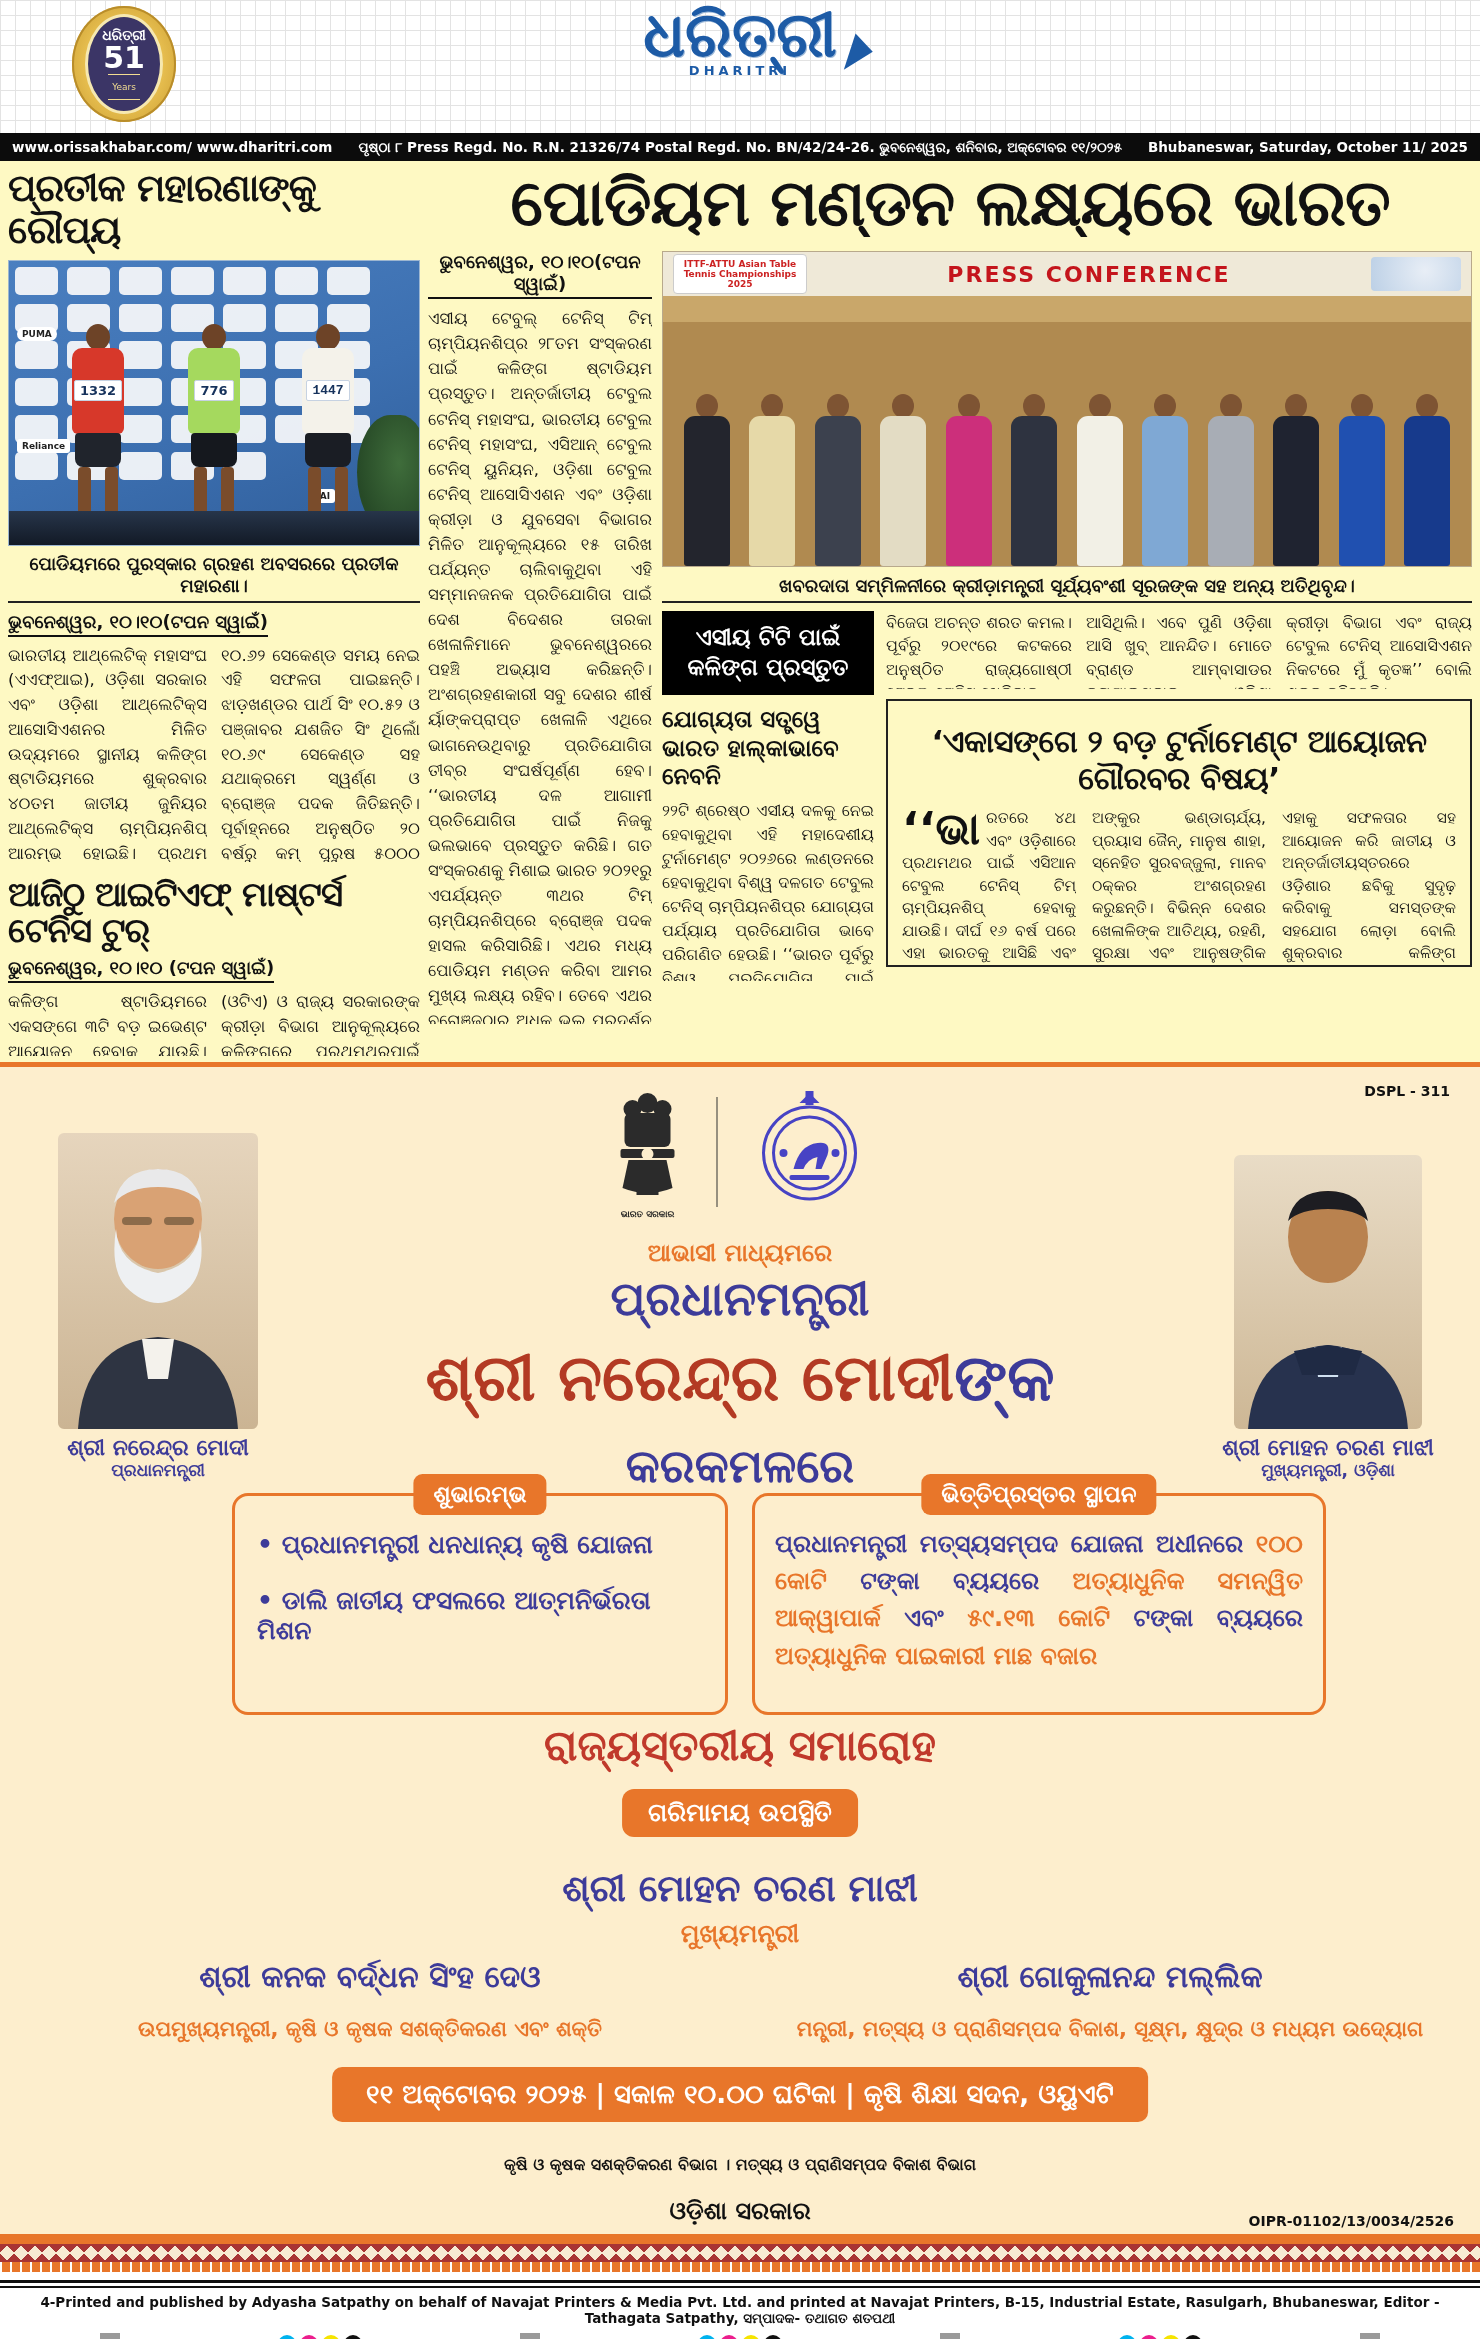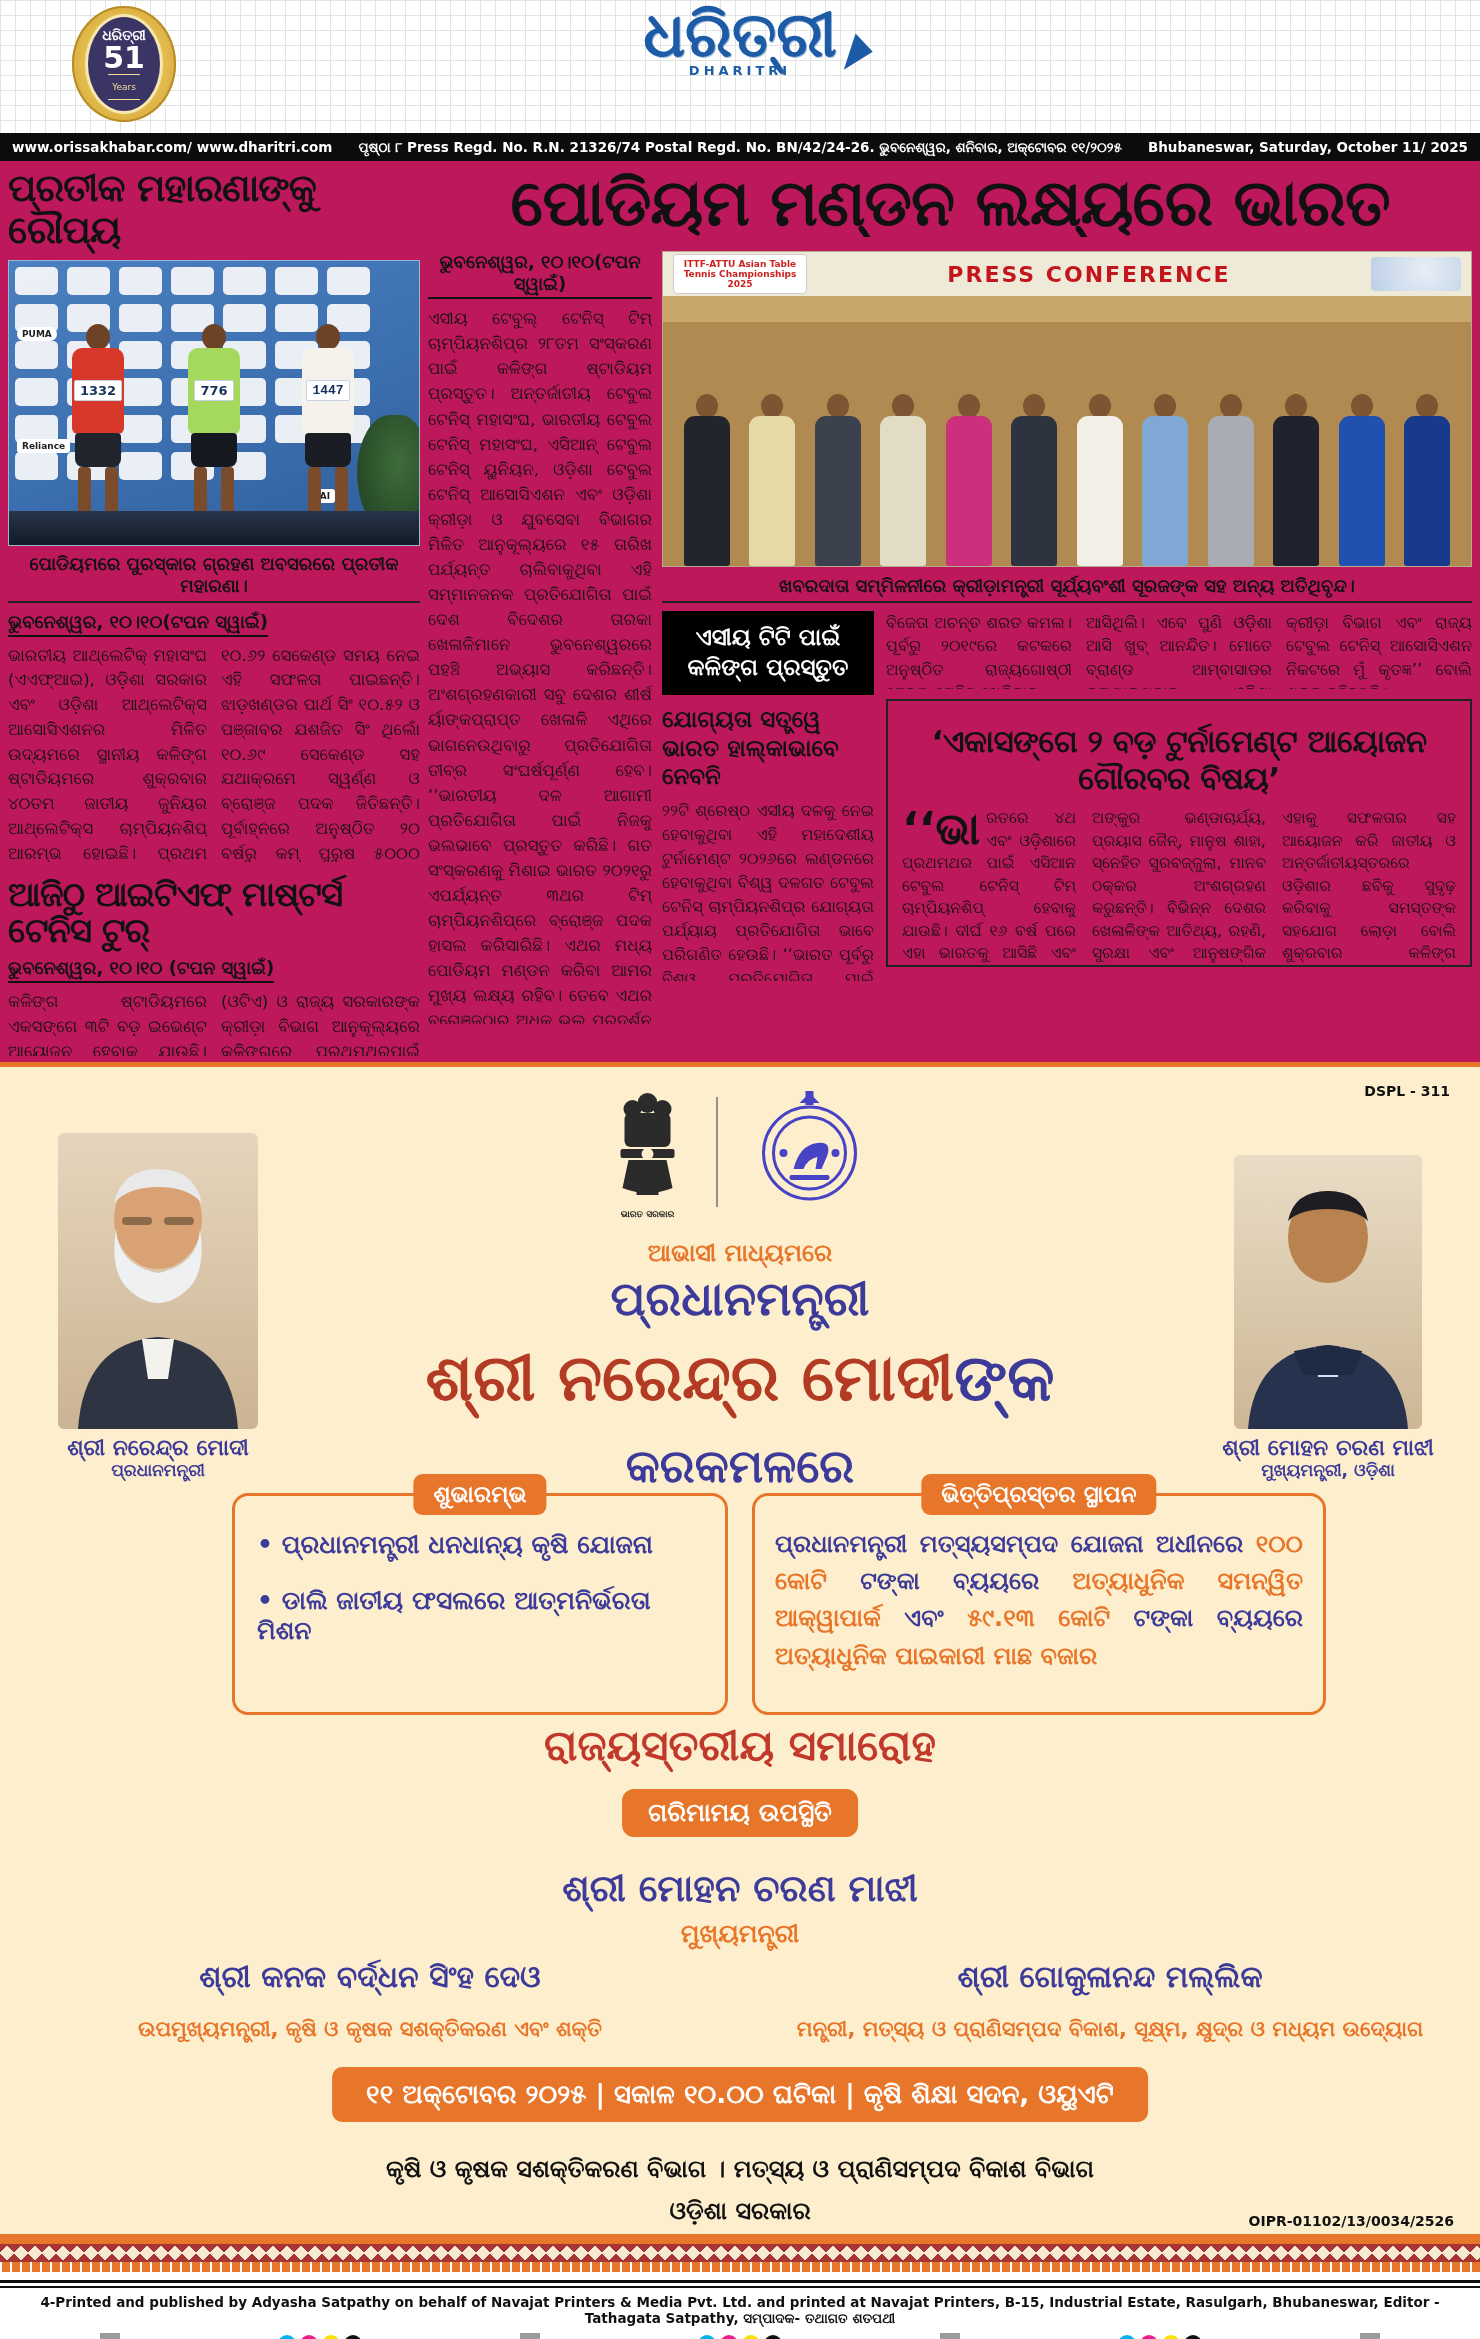--- a/index.html
+++ b/index.html
@@ -1,16 +1,16 @@
 <!DOCTYPE html>
 <html><head>
 <meta charset="utf-8">
 <style>
   html,body{margin:0;padding:0;background:#888;}
-  .page{position:relative;width:1480px;height:2339px;background:#be185d;overflow:hidden;
+  .page{position:relative;width:1480px;height:2339px;background:#fef9c3;overflow:hidden;
         font-family:"DejaVu Sans","Liberation Sans",sans-serif;color:#111;}
   
   .masthead{position:absolute;left:0;top:0;width:1480px;height:133px;background:#fff;
     background-image:linear-gradient(#e3e3e3 1px,transparent 1px),linear-gradient(90deg,#e3e3e3 1px,transparent 1px);
     background-size:15px 15px;}
   .badge{position:absolute;left:72px;top:6px;width:104px;height:116px;border-radius:50%;
     background:radial-gradient(ellipse at center,#f9e49a 0%,#ecc455 45%,#c79a2e 100%);
     box-shadow:0 0 0 2px #b98d2a inset;display:flex;align-items:center;justify-content:center;}
   .badge-inner{width:72px;height:94px;border-radius:50%;background:#3b3566;border:3px solid #f6e8b0;
     display:flex;flex-direction:column;align-items:center;justify-content:center;color:#fff;text-align:center;}
@@ -117,21 +117,21 @@
   .presence-pill{top:722px;left:50%;transform:translateX(-50%);background:#e8762a;color:#fff;font-size:25px;font-weight:800;
     padding:9px 26px;border-radius:12px;white-space:nowrap;}
   .cm-name-center{top:800px;left:0;width:100%;text-align:center;font-size:37px;font-weight:800;color:#3d3b99;}
   .cm-title-center{top:852px;left:0;width:100%;text-align:center;font-size:25px;font-weight:800;color:#e8762a;}
   .guests{top:892px;left:0;width:100%;display:flex;}
   .guest{flex:1;text-align:center;padding:0 30px;}
   .guest-name{font-size:30px;font-weight:800;color:#3d3b99;}
   .guest-role{font-size:21px;font-weight:800;color:#e8762a;margin-top:22px;}
   .datebar{top:1000px;left:50%;transform:translateX(-50%);background:#e8762a;color:#fff;font-size:26px;font-weight:800;
     padding:12px 34px;border-radius:10px;white-space:nowrap;}
-  .depts{top:1088px;left:0;width:100%;text-align:center;font-size:24px;font-weight:800;color:#111;}
+  .depts{top:1088px;left:0;width:100%;text-align:center;font-size:16px;font-weight:800;color:#111;}
   .govt{top:1130px;left:0;width:100%;text-align:center;font-size:24px;font-weight:800;color:#111;}
   .oipr{top:1146px;right:26px;font-size:14px;font-weight:800;color:#111;}
   .pattern{position:absolute;left:0;bottom:0;width:100%;height:38px;}
   .pat1{height:10px;background:#e8762a;}
   .pat2{height:18px;background:#f7ead2;
     background-image:linear-gradient(135deg,#a83434 25%,transparent 25%),linear-gradient(225deg,#a83434 25%,transparent 25%),
                      linear-gradient(45deg,#a83434 25%,transparent 25%),linear-gradient(315deg,#a83434 25%,transparent 25%);
     background-size:14px 18px;}
   .pat3{height:10px;background:#e8762a;background-image:repeating-linear-gradient(90deg,#fff 0 2px,transparent 2px 10px);}
   

